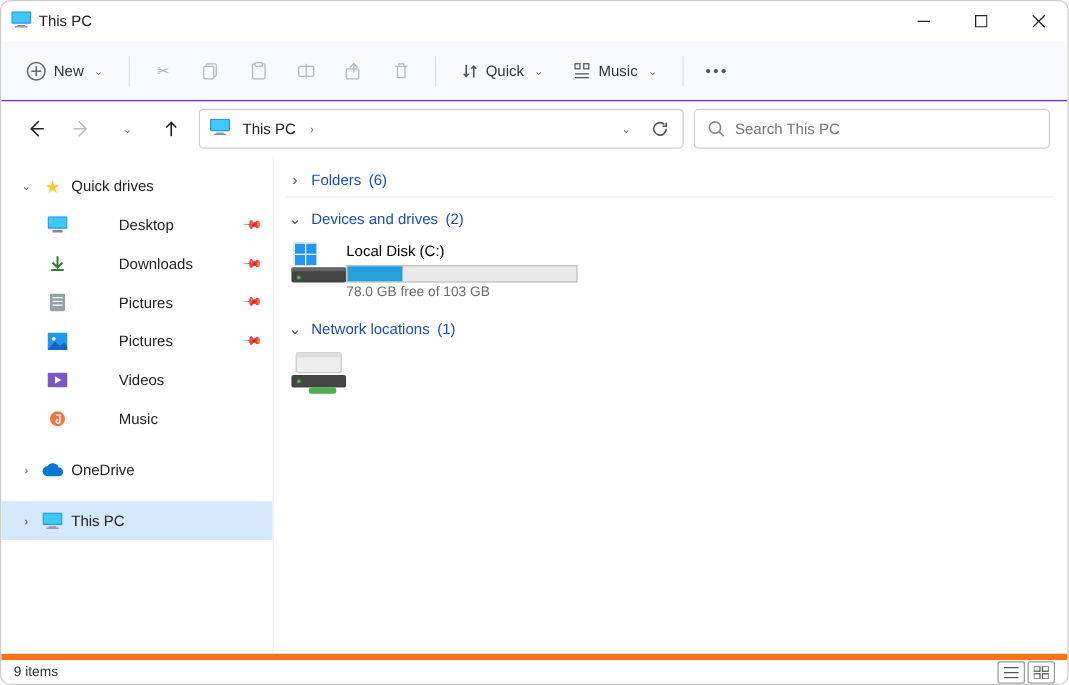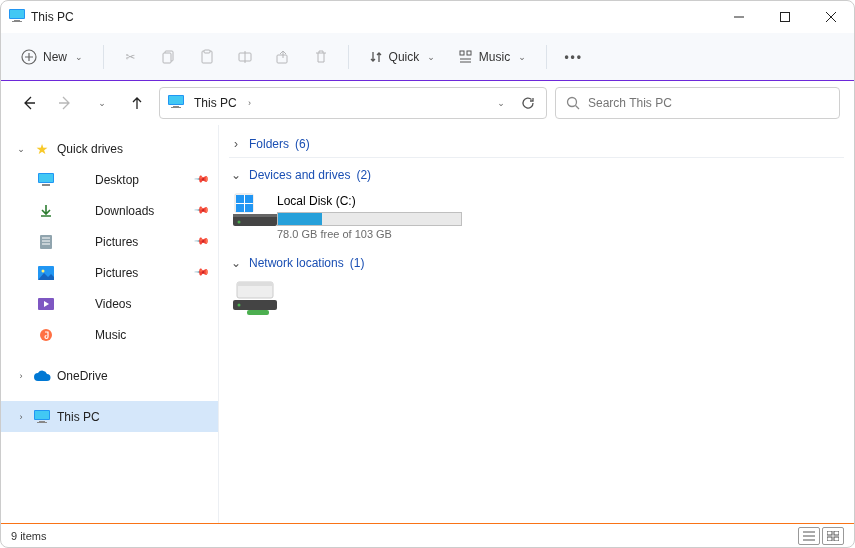--- a/index.html
+++ b/index.html
@@ -47,21 +47,21 @@
   .group-items { display: flex; flex-wrap: wrap; padding: 2px 0 8px 10px; }
   .drive { width: 250px; display: flex; align-items: flex-start; padding: 4px 4px; border-radius: 4px; }
   .drive-icon { width: 44px; height: 36px; position: relative; }
   .drive-body { flex: 1; padding-top: 2px; }
   .drive-name { color: #000; }
   .bar { width: 185px; height: 14px; border: 1px solid #bfbfbf; background: #e9e9e9; margin: 4px 0 2px; position: relative; }
   .bar .fill { position: absolute; left: 0; top: 0; bottom: 0; background: #26a0da; }
   .freetxt { color: #6b6b6b; font-size: 11px; }
 
   
-  .statusbar { height: 24px; border-top: 1px solid #f97316; display: flex; align-items: center; padding: 0 10px; font-size: 11px; color: #333; }
+  .statusbar { height: 24px; border-top: 5px solid #f97316; display: flex; align-items: center; padding: 0 10px; font-size: 11px; color: #333; }
   .statusbar .right { margin-left: auto; display: flex; gap: 2px; }
   .viewbtn { width: 22px; height: 18px; border: 1px solid #999; border-radius: 2px; display: flex; align-items: center; justify-content: center; }
 </style>
 </head>
 <body>
 
 <div class="titlebar">
   <div class="title">
     <span class="ico">
       <svg width="16" height="14" viewBox="0 0 16 14">

